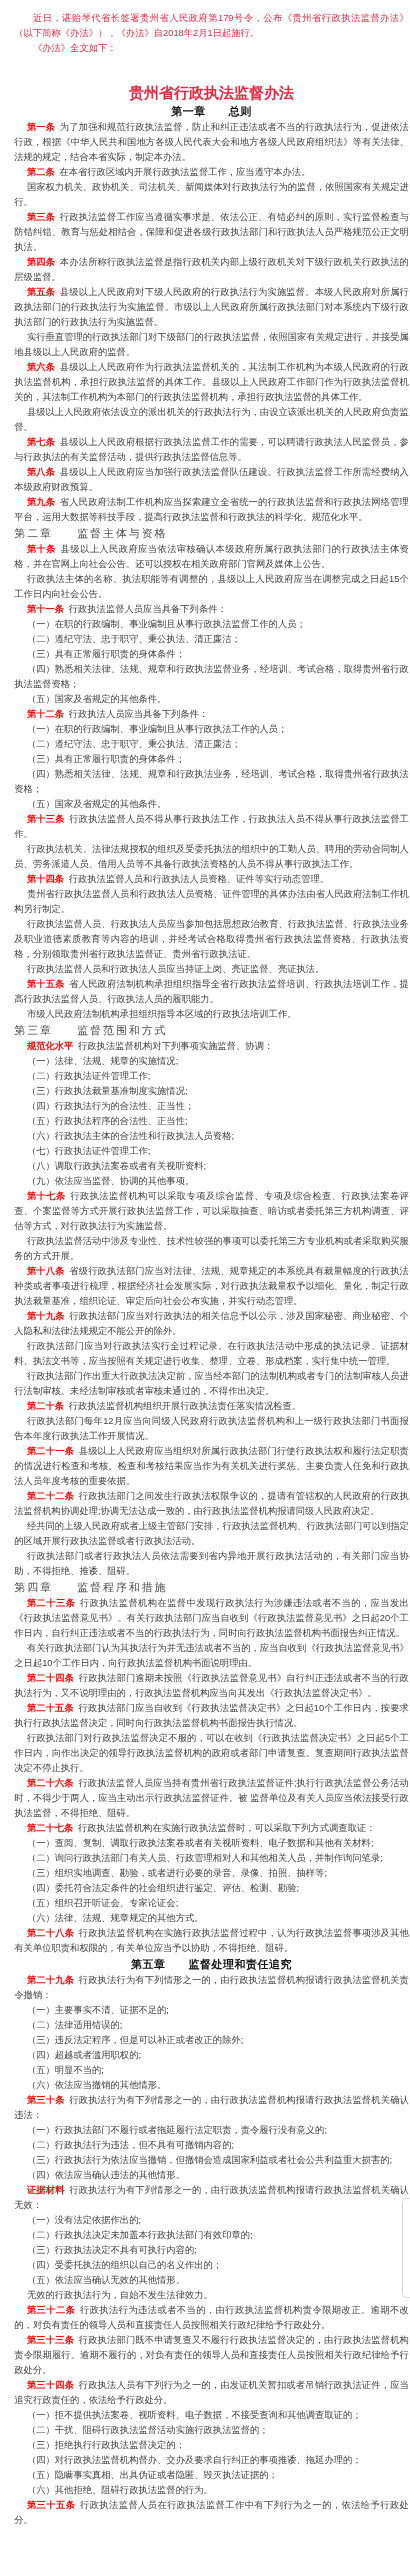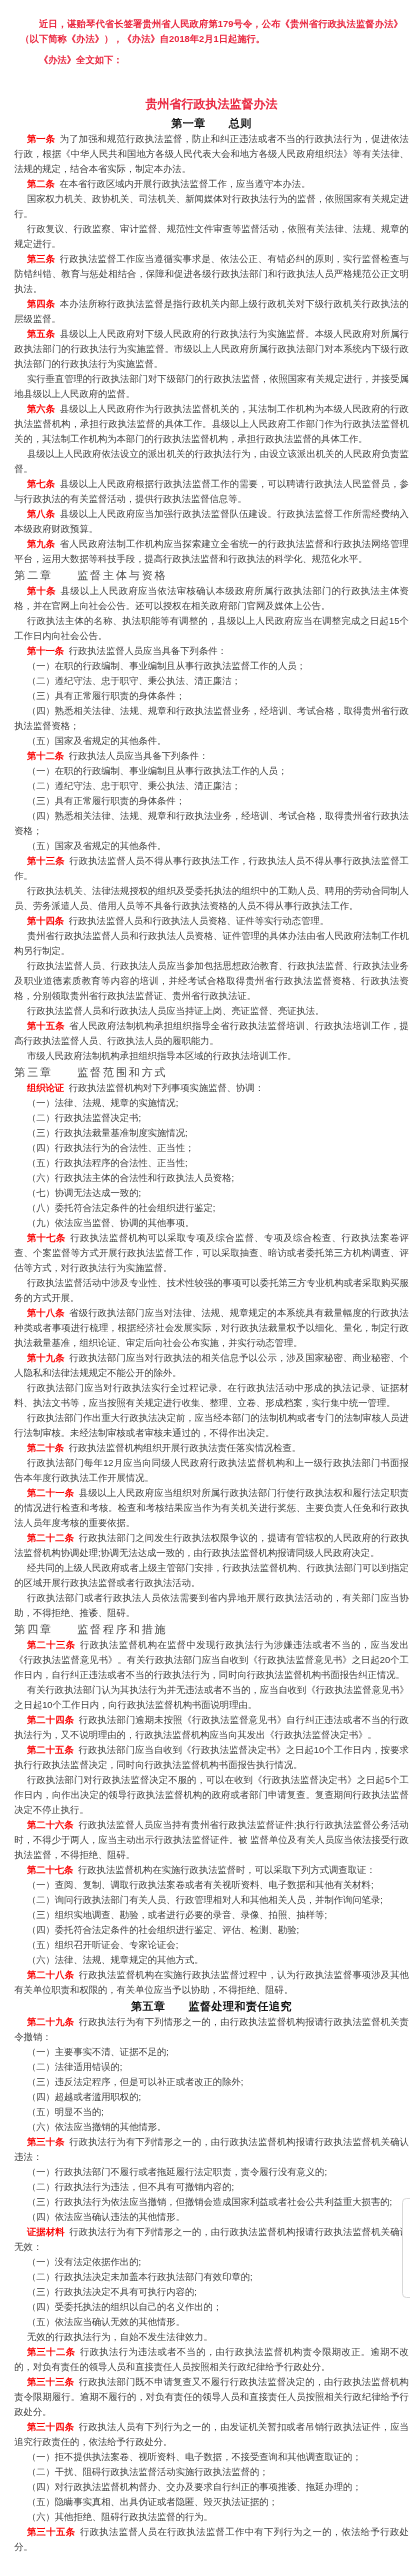--- a/index.html
+++ b/index.html
@@ -2,24 +2,24 @@
 <html style="font-size:8.8px"><head>
 <meta charset="utf-8">
 <style>
   html,body{margin:0;padding:0;}
   body{
     width:410px;min-height:2576px;position:relative;overflow-x:hidden;
     background:#ffffff;color:#404040;
     font-family:"Liberation Sans","DejaVu Sans",sans-serif;
   }
   .doc{padding:11px 1.1px 22px 14.3px;font-size:9.3px;line-height:15px;text-align:justify;}
-  .intro p{margin:6px;text-indent:2em;font-weight:bold;color:#ea2840;}
+  .intro p{margin:0;text-indent:2em;font-weight:normal;color:#ea2840;}
   .doc-title{
     text-align:center;font-weight:bold;color:#ea2840;
-    font-size:12px;margin:28.5px 0 4.4px 0;text-indent:0;
+    font-size:15px;margin:28.5px 0 4.4px 0;text-indent:0;
   }
   .para{margin:0;text-indent:12.6px;}
   .art-label{color:#fa0a0a;font-weight:bold;margin-right:.5em;}
   .chapter-center{
     margin:1px 0;text-indent:0;text-align:center;
     font-weight:bold;color:#151515;font-size:11px;letter-spacing:0.5px;
   }
   .chapter-left{
     margin:1.1px 0;text-indent:0;
     font-family:"Liberation Serif","DejaVu Serif",serif;
@@ -38,21 +38,20 @@
   <div class="intro">
     <p>近日，谌贻琴代省长签署贵州省人民政府第179号令，公布《贵州省行政执法监督办法》（以下简称《办法》），《办法》自2018年2月1日起施行。</p>
     <p>《办法》全文如下：</p>
   </div>
   <p class="doc-title">贵州省行政执法监督办法</p>
   <div>
       <p class="chapter-center">第一章　　总则</p>
       <p class="para"><span class="art-label">第一条</span>为了加强和规范行政执法监督，防止和纠正违法或者不当的行政执法行为，促进依法行政，根据《中华人民共和国地方各级人民代表大会和地方各级人民政府组织法》等有关法律、法规的规定，结合本省实际，制定本办法。</p>
       <p class="para"><span class="art-label">第二条</span>在本省行政区域内开展行政执法监督工作，应当遵守本办法。</p>
       <p class="para">国家权力机关、政协机关、司法机关、新闻媒体对行政执法行为的监督，依照国家有关规定进行。</p>
-      <p class="para">行政复议、行政监察、审计监督、规范性文件审查等监督活动，依照有关法律、法规、规章的规定进行。</p>
       <p class="para"><span class="art-label">第三条</span>行政执法监督工作应当遵循实事求是、依法公正、有错必纠的原则，实行监督检查与防错纠错、教育与惩处相结合，保障和促进各级行政执法部门和行政执法人员严格规范公正文明执法。</p>
       <p class="para"><span class="art-label">第四条</span>本办法所称行政执法监督是指行政机关内部上级行政机关对下级行政机关行政执法的层级监督。</p>
       <p class="para"><span class="art-label">第五条</span>县级以上人民政府对下级人民政府的行政执法行为实施监督。本级人民政府对所属行政执法部门的行政执法行为实施监督。市级以上人民政府所属行政执法部门对本系统内下级行政执法部门的行政执法行为实施监督。</p>
       <p class="para">实行垂直管理的行政执法部门对下级部门的行政执法监督，依照国家有关规定进行，并接受属地县级以上人民政府的监督。</p>
       <p class="para"><span class="art-label">第六条</span>县级以上人民政府作为行政执法监督机关的，其法制工作机构为本级人民政府的行政执法监督机构，承担行政执法监督的具体工作。县级以上人民政府工作部门作为行政执法监督机关的，其法制工作机构为本部门的行政执法监督机构，承担行政执法监督的具体工作。</p>
       <p class="para">县级以上人民政府依法设立的派出机关的行政执法行为，由设立该派出机关的人民政府负责监督。</p>
       <p class="para"><span class="art-label">第七条</span>县级以上人民政府根据行政执法监督工作的需要，可以聘请行政执法人民监督员，参与行政执法的有关监督活动，提供行政执法监督信息等。</p>
       <p class="para"><span class="art-label">第八条</span>县级以上人民政府应当加强行政执法监督队伍建设。行政执法监督工作所需经费纳入本级政府财政预算。</p>
       <p class="para"><span class="art-label">第九条</span>省人民政府法制工作机构应当探索建立全省统一的行政执法监督和行政执法网络管理平台，运用大数据等科技手段，提高行政执法监督和行政执法的科学化、规范化水平。</p>
       <p class="chapter-left"><span>第二章</span><span class="cl-gap"></span><span>监督主体与资格</span></p>
@@ -72,29 +71,29 @@
       <p class="para item">（五）国家及省规定的其他条件。</p>
       <p class="para"><span class="art-label">第十三条</span>行政执法监督人员不得从事行政执法工作，行政执法人员不得从事行政执法监督工作。</p>
       <p class="para">行政执法机关、法律法规授权的组织及受委托执法的组织中的工勤人员、聘用的劳动合同制人员、劳务派遣人员、借用人员等不具备行政执法资格的人员不得从事行政执法工作。</p>
       <p class="para"><span class="art-label">第十四条</span>行政执法监督人员和行政执法人员资格、证件等实行动态管理。</p>
       <p class="para">贵州省行政执法监督人员和行政执法人员资格、证件管理的具体办法由省人民政府法制工作机构另行制定。</p>
       <p class="para">行政执法监督人员、行政执法人员应当参加包括思想政治教育、行政执法监督、行政执法业务及职业道德素质教育等内容的培训，并经考试合格取得贵州省行政执法监督资格、行政执法资格，分别领取贵州省行政执法监督证、贵州省行政执法证。</p>
       <p class="para">行政执法监督人员和行政执法人员应当持证上岗、亮证监督、亮证执法。</p>
       <p class="para"><span class="art-label">第十五条</span>省人民政府法制机构承担组织指导全省行政执法监督培训、行政执法培训工作，提高行政执法监督人员、行政执法人员的履职能力。</p>
       <p class="para">市级人民政府法制机构承担组织指导本区域的行政执法培训工作。</p>
       <p class="chapter-left"><span>第三章</span><span class="cl-gap"></span><span>监督范围和方式</span></p>
-      <p class="para"><span class="art-label">组织论证</span>行政执法监督机构对下列事项实施监督、协调：</p>
+      <p class="para"><span class="art-label">规范化水平</span>行政执法监督机构对下列事项实施监督、协调：</p>
       <p class="para item">（一）法律、法规、规章的实施情况;</p>
-      <p class="para item">（二）行政执法监督决定书;</p>
+      <p class="para item">（二）行政执法证件管理工作;</p>
       <p class="para item">（三）行政执法裁量基准制度实施情况;</p>
       <p class="para item">（四）行政执法行为的合法性、正当性；</p>
       <p class="para item">（五）行政执法程序的合法性、正当性;</p>
       <p class="para item">（六）行政执法主体的合法性和行政执法人员资格;</p>
-      <p class="para item">（七）协调无法达成一致的;</p>
-      <p class="para item">（八）委托符合法定条件的社会组织进行鉴定;</p>
+      <p class="para item">（七）行政执法证件管理工作;</p>
+      <p class="para item">（八）调取行政执法案卷或者有关视听资料;</p>
       <p class="para item">（九）依法应当监督、协调的其他事项。</p>
       <p class="para"><span class="art-label">第十七条</span>行政执法监督机构可以采取专项及综合监督、专项及综合检查、行政执法案卷评查、个案监督等方式开展行政执法监督工作，可以采取抽查、暗访或者委托第三方机构调查、评估等方式，对行政执法行为实施监督。</p>
       <p class="para">行政执法监督活动中涉及专业性、技术性较强的事项可以委托第三方专业机构或者采取购买服务的方式开展。</p>
       <p class="para"><span class="art-label">第十八条</span>省级行政执法部门应当对法律、法规、规章规定的本系统具有裁量幅度的行政执法种类或者事项进行梳理，根据经济社会发展实际，对行政执法裁量权予以细化、量化，制定行政执法裁量基准，组织论证、审定后向社会公布实施，并实行动态管理。</p>
       <p class="para"><span class="art-label">第十九条</span>行政执法部门应当对行政执法的相关信息予以公示，涉及国家秘密、商业秘密、个人隐私和法律法规规定不能公开的除外。</p>
       <p class="para">行政执法部门应当对行政执法实行全过程记录。在行政执法活动中形成的执法记录、证据材料、执法文书等，应当按照有关规定进行收集、整理、立卷、形成档案，实行集中统一管理。</p>
       <p class="para">行政执法部门作出重大行政执法决定前，应当经本部门的法制机构或者专门的法制审核人员进行法制审核。未经法制审核或者审核未通过的，不得作出决定。</p>
       <p class="para"><span class="art-label">第二十条</span>行政执法监督机构组织开展行政执法责任落实情况检查。</p>
       <p class="para">行政执法部门每年12月应当向同级人民政府行政执法监督机构和上一级行政执法部门书面报告本年度行政执法工作开展情况。</p>
       <p class="para"><span class="art-label">第二十一条</span>县级以上人民政府应当组织对所属行政执法部门行使行政执法权和履行法定职责的情况进行检查和考核。检查和考核结果应当作为有关机关进行奖惩、主要负责人任免和行政执法人员年度考核的重要依据。</p>
@@ -134,20 +133,21 @@
       <p class="para item">（二）行政执法决定未加盖本行政执法部门有效印章的;</p>
       <p class="para item">（三）行政执法决定不具有可执行内容的;</p>
       <p class="para item">（四）受委托执法的组织以自己的名义作出的；</p>
       <p class="para item">（五）依法应当确认无效的其他情形。</p>
       <p class="para">无效的行政执法行为，自始不发生法律效力。</p>
       <p class="para"><span class="art-label">第三十二条</span>行政执法行为违法或者不当的，由行政执法监督机构责令限期改正。逾期不改的，对负有责任的领导人员和直接责任人员按照相关行政纪律给予行政处分。</p>
       <p class="para"><span class="art-label">第三十三条</span>行政执法部门既不申请复查又不履行行政执法监督决定的，由行政执法监督机构责令限期履行。逾期不履行的，对负有责任的领导人员和直接责任人员按照相关行政纪律给予行政处分。</p>
       <p class="para"><span class="art-label">第三十四条</span>行政执法人员有下列行为之一的，由发证机关暂扣或者吊销行政执法证件，应当追究行政责任的，依法给予行政处分。</p>
       <p class="para item">（一）拒不提供执法案卷、视听资料、电子数据，不接受查询和其他调查取证的；</p>
       <p class="para item">（二）干扰、阻碍行政执法监督活动实施行政执法监督的；</p>
+      <p class="para item">（三）拒绝执行行政执法监督决定的；</p>
       <p class="para item">（四）对行政执法监督机构督办、交办及要求自行纠正的事项推诿、拖延办理的；</p>
       <p class="para item">（五）隐瞒事实真相、出具伪证或者隐匿、毁灭执法证据的；</p>
       <p class="para item">（六）其他拒绝、阻碍行政执法监督的行为。</p>
       <p class="para"><span class="art-label">第三十五条</span>行政执法监督人员在行政执法监督工作中有下列行为之一的，依法给予行政处分。</p>
     </div>
 </div>
 
 <div class="side-widget"></div>
 
 

